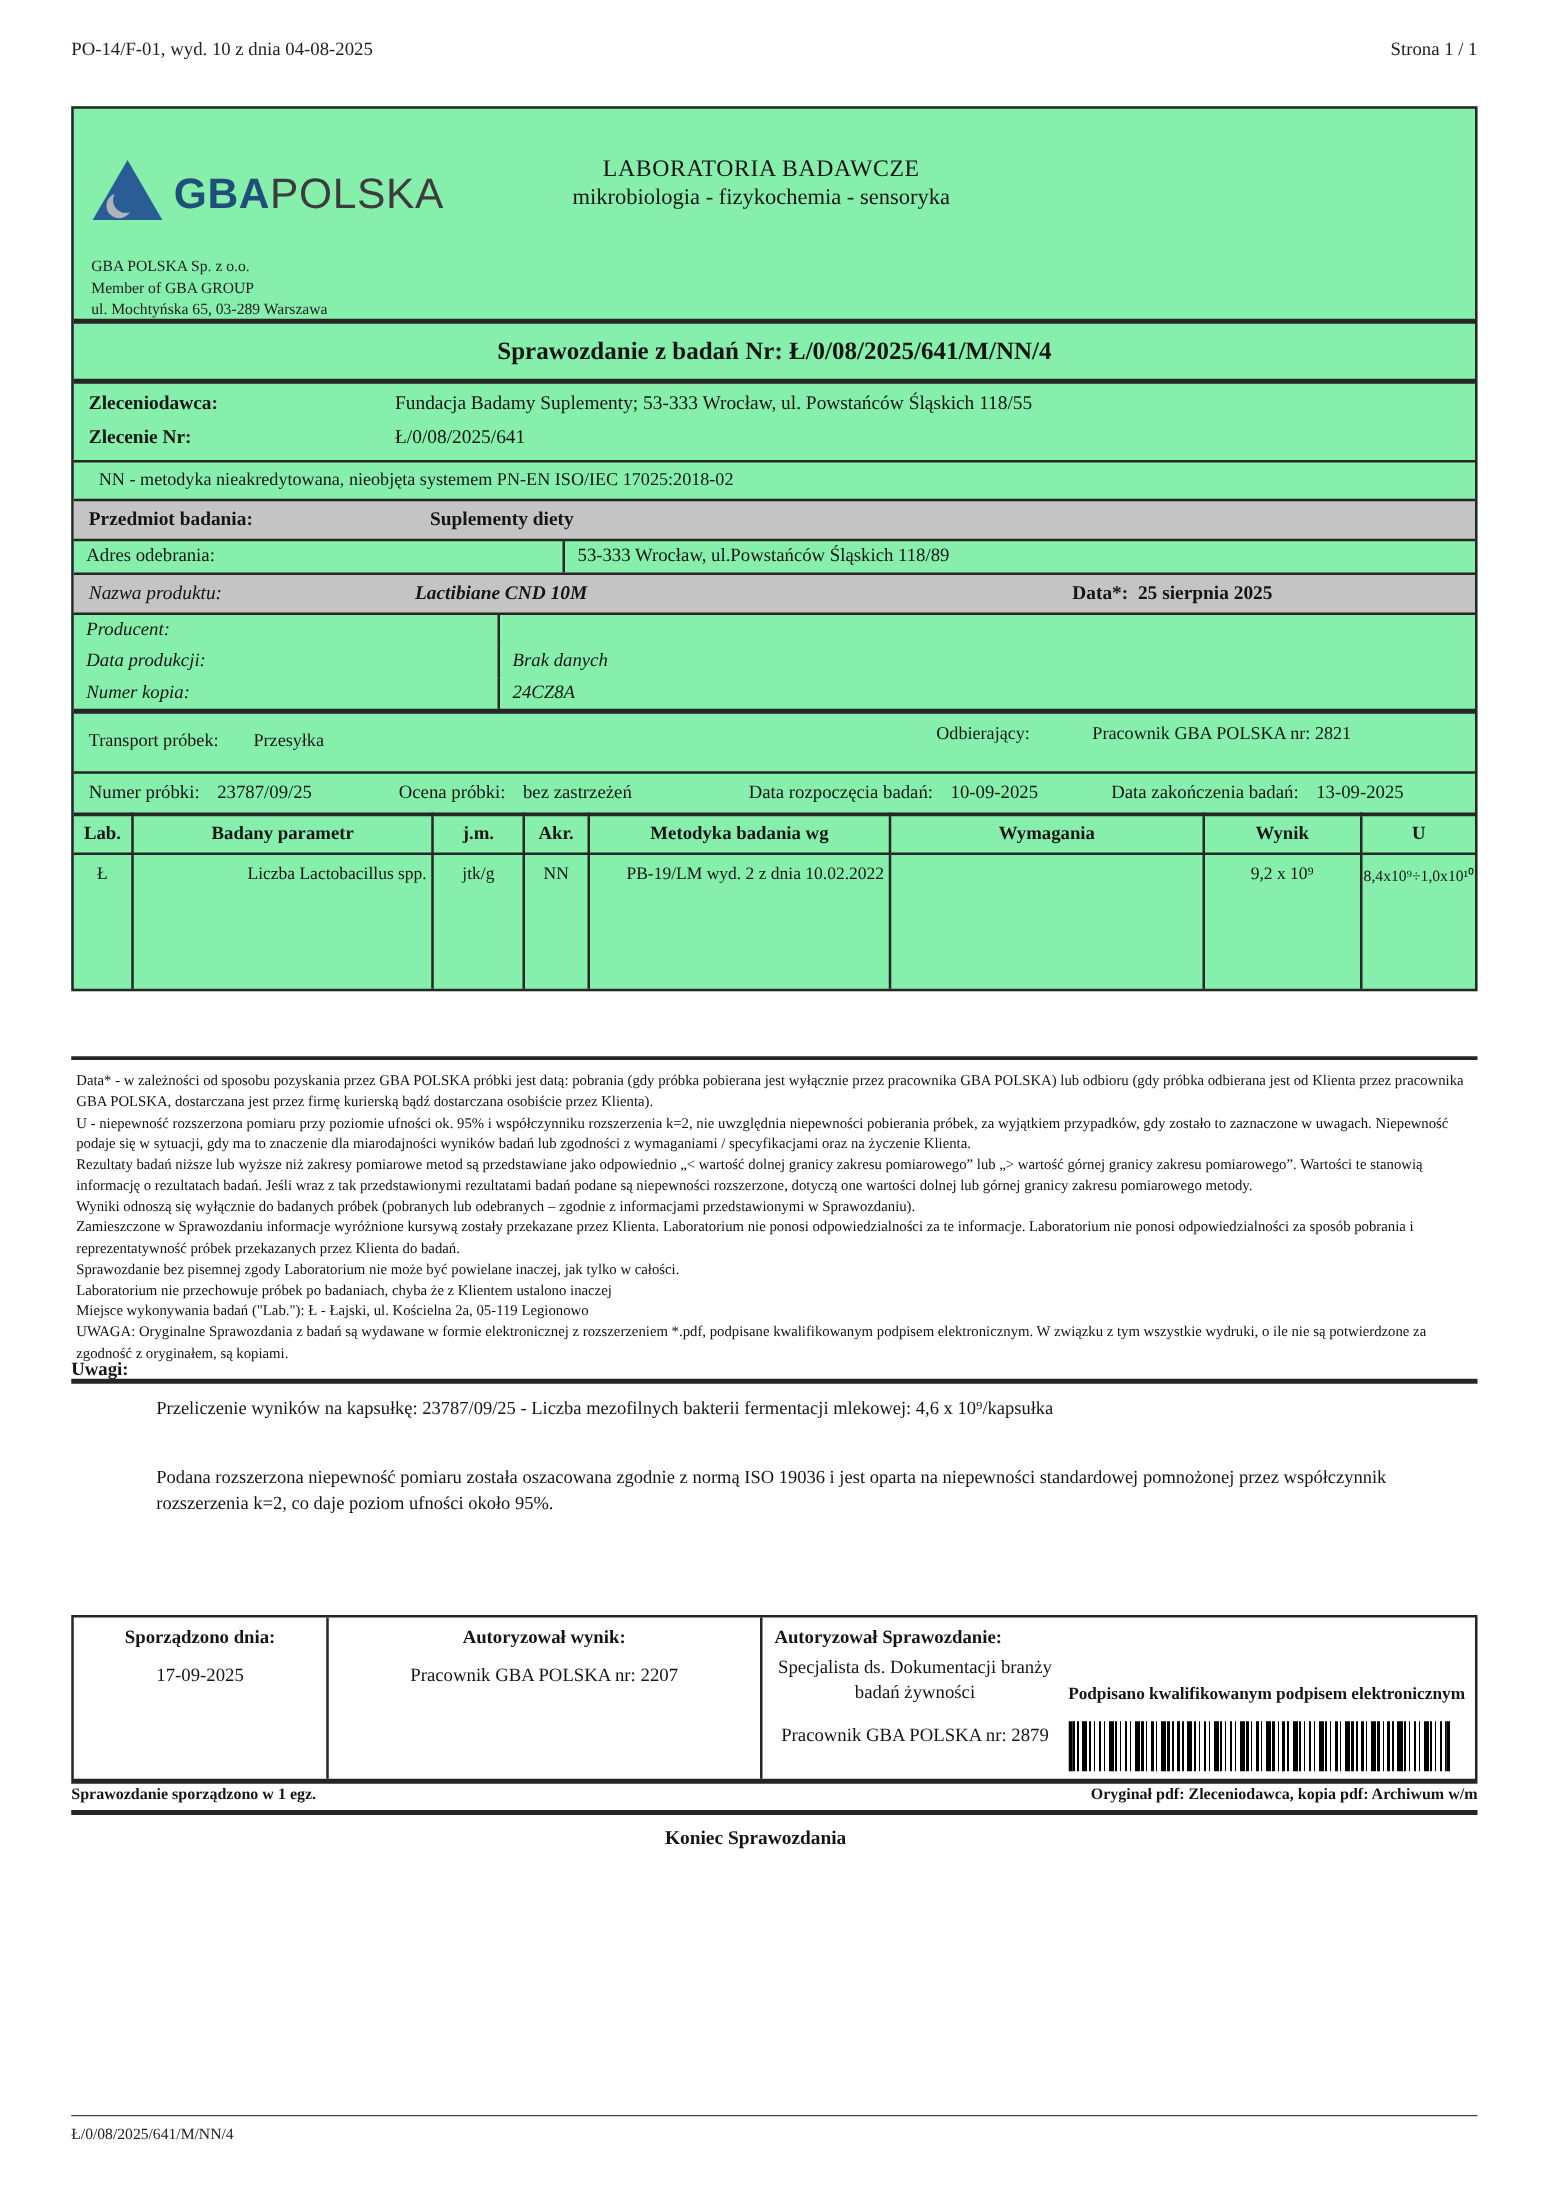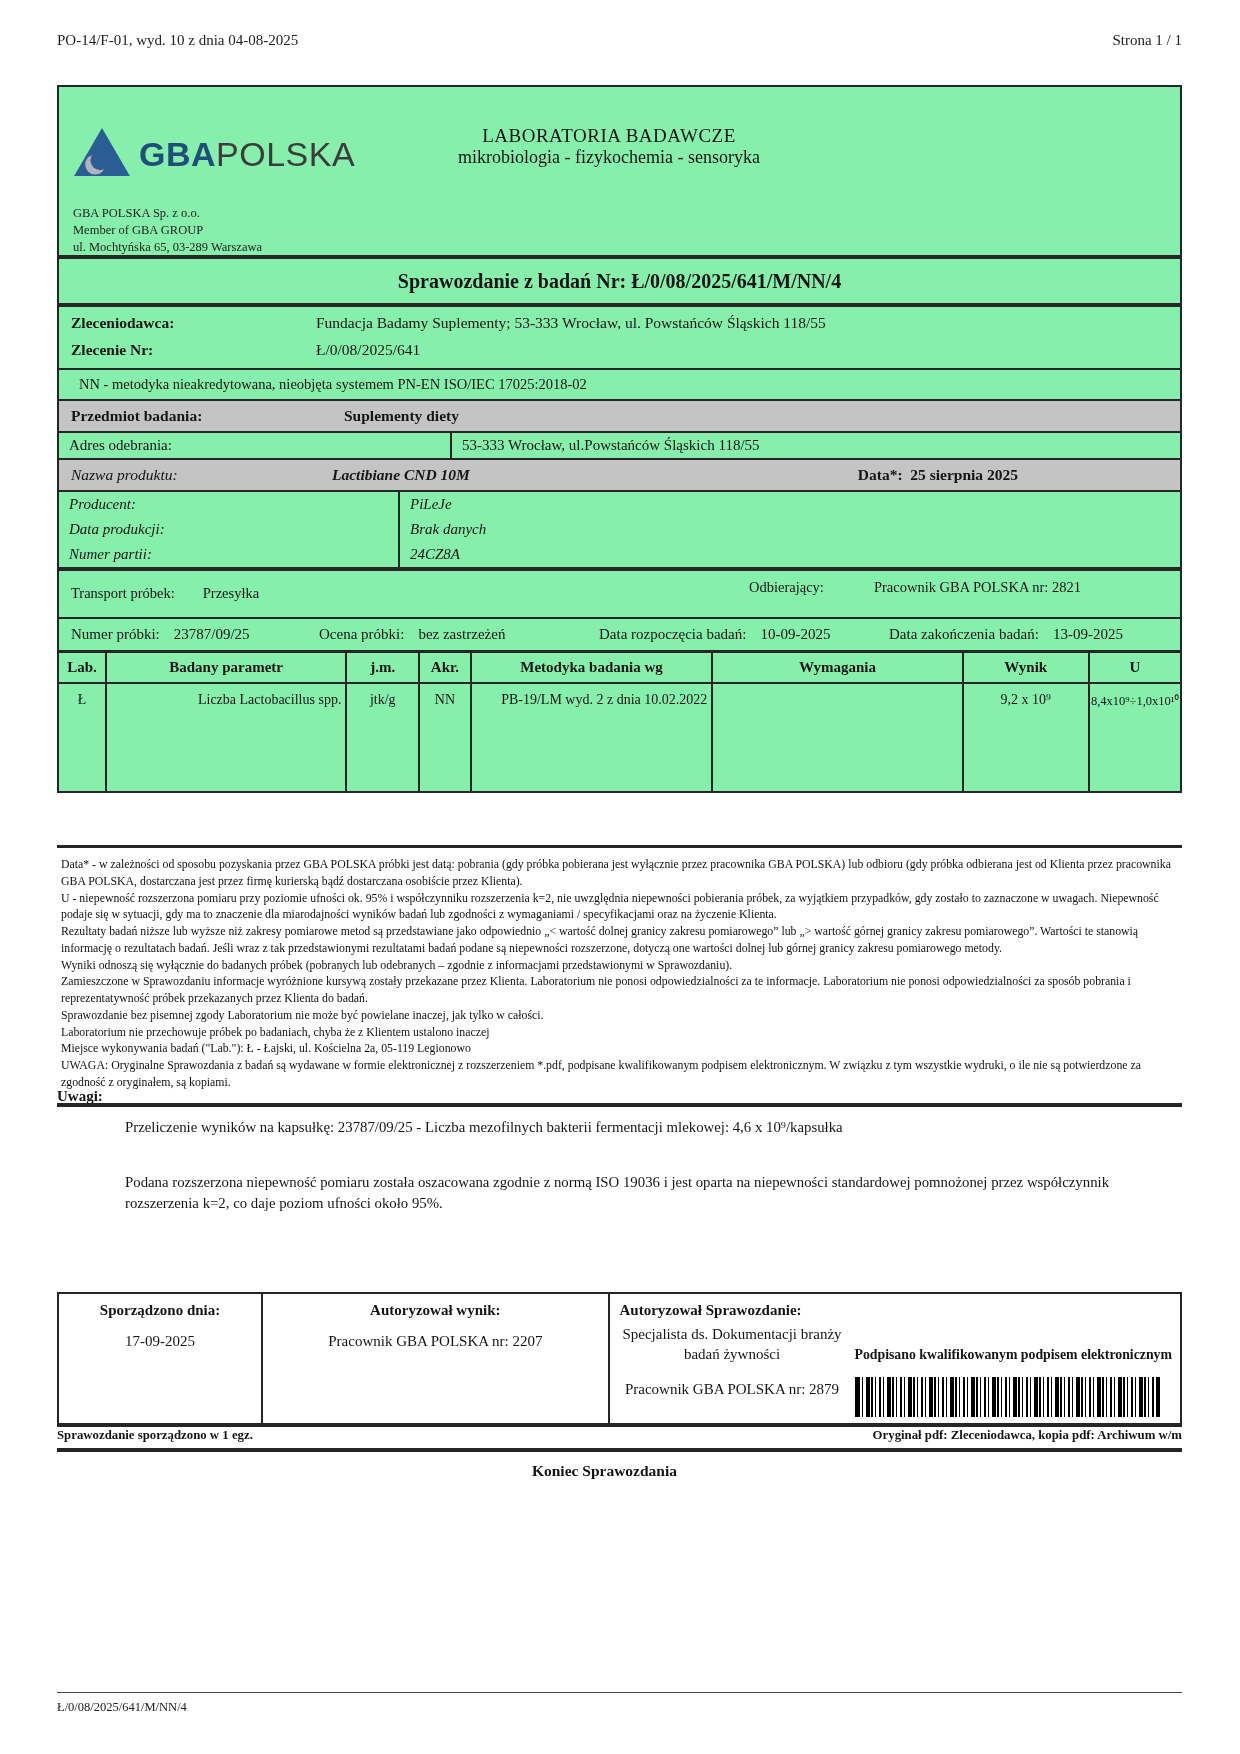--- a/index.html
+++ b/index.html
@@ -162,40 +162,39 @@
 
   <div class="nn-row">NN - metodyka nieakredytowana, nieobjęta systemem PN-EN ISO/IEC 17025:2018-02</div>
 
   <div class="przedmiot-row gray">
     <span class="lbl">Przedmiot badania:</span>
     <span>Suplementy diety</span>
   </div>
 
   <div class="split-row">
     <div class="cell-l">Adres odebrania:</div>
-    <div class="cell-r">53-333 Wrocław, ul.Powstańców Śląskich 118/55</div>
+    <div class="cell-r">53-333 Wrocław, ul.Powstańców Śląskich 118/89</div>
   </div>
 
   <div class="nazwa-row gray">
     <span class="lbl">Nazwa produktu:</span>
     <span class="val">Lactibiane CND 10M</span>
     <span class="data-grp"><span>Data*:</span>&nbsp;&nbsp;<span>25 sierpnia 2025</span></span>
   </div>
 
   <div class="prod-block">
     <div class="prod-row">
       <div class="cell-l">Producent:</div>
-      <div class="cell-r">PiLeJe</div>
     </div>
     <div class="prod-row">
       <div class="cell-l">Data  produkcji:</div>
       <div class="cell-r">Brak danych</div>
     </div>
     <div class="prod-row">
-      <div class="cell-l">Numer partii:</div>
+      <div class="cell-l">Numer kopia:</div>
       <div class="cell-r">24CZ8A</div>
     </div>
   </div>
 
   <div class="transport-row">
     <span class="transport-grp"><span>Transport próbek:</span><span class="v">Przesyłka</span></span>
     <span class="odbier-grp"><span>Odbierający:</span><span class="v">Pracownik GBA POLSKA nr: 2821</span></span>
   </div>
 
   <div class="probka-row">

